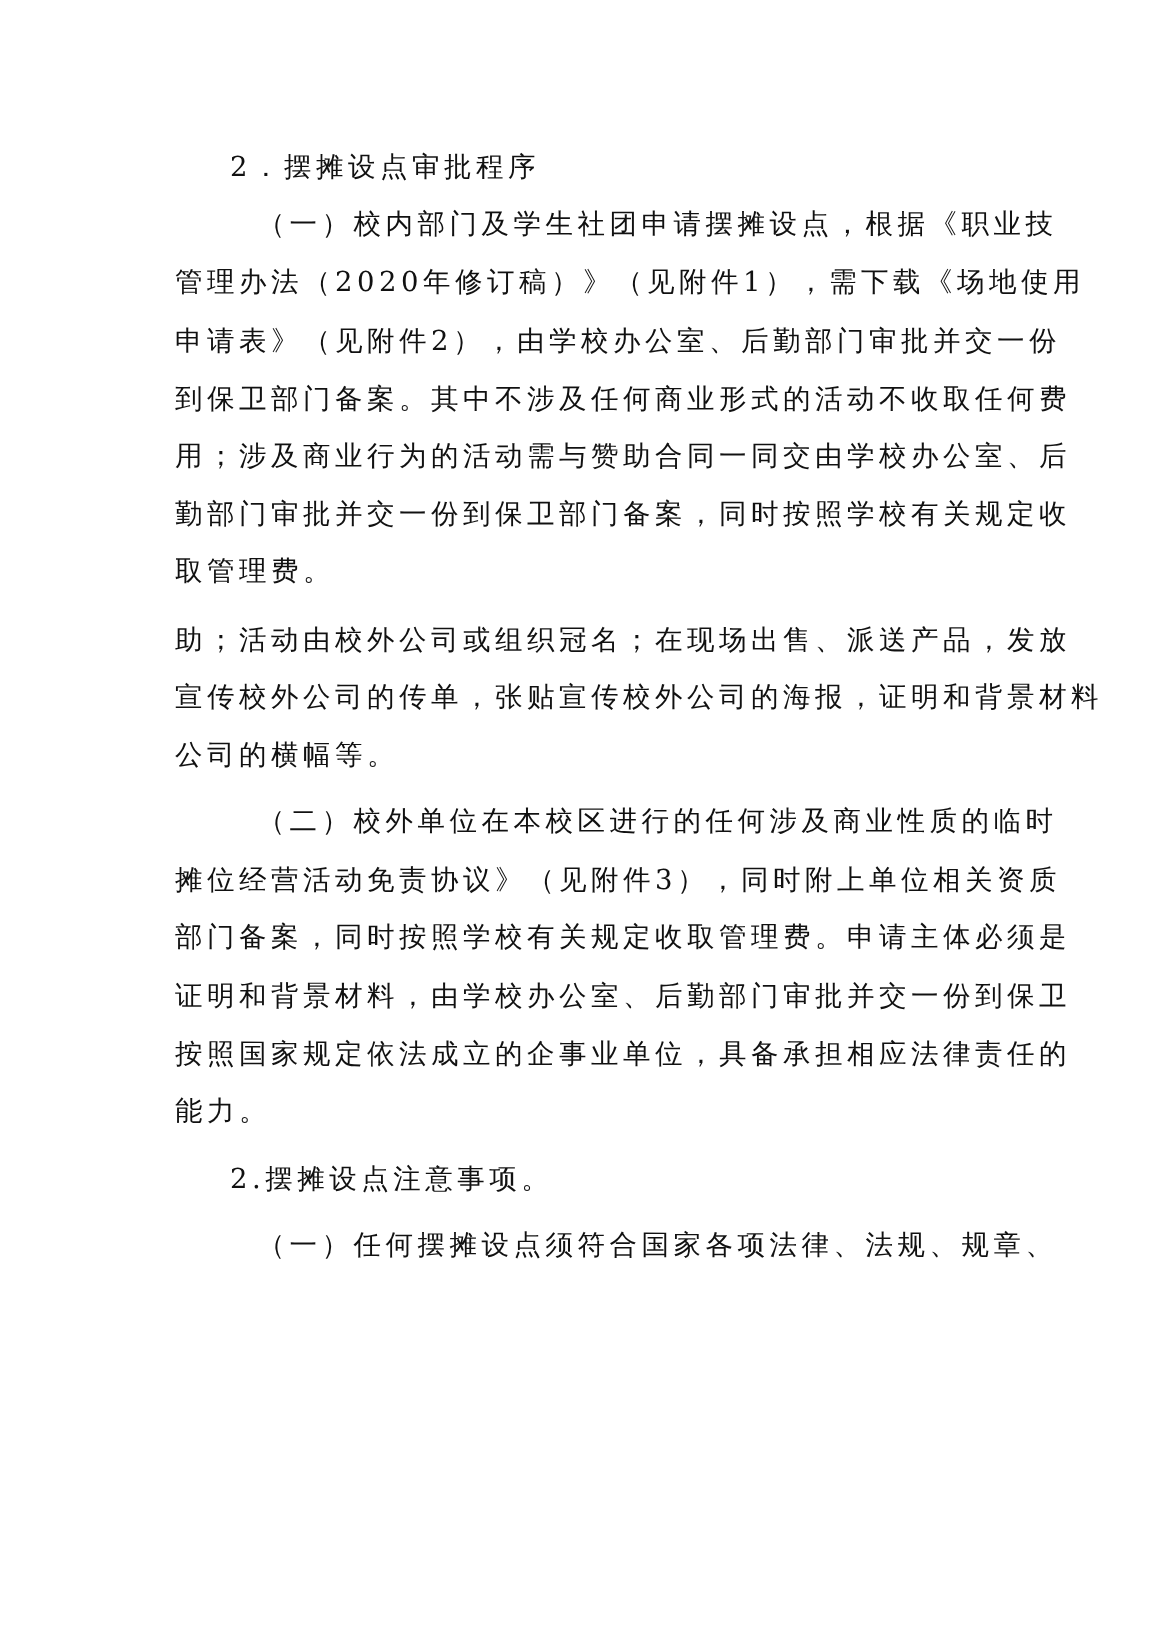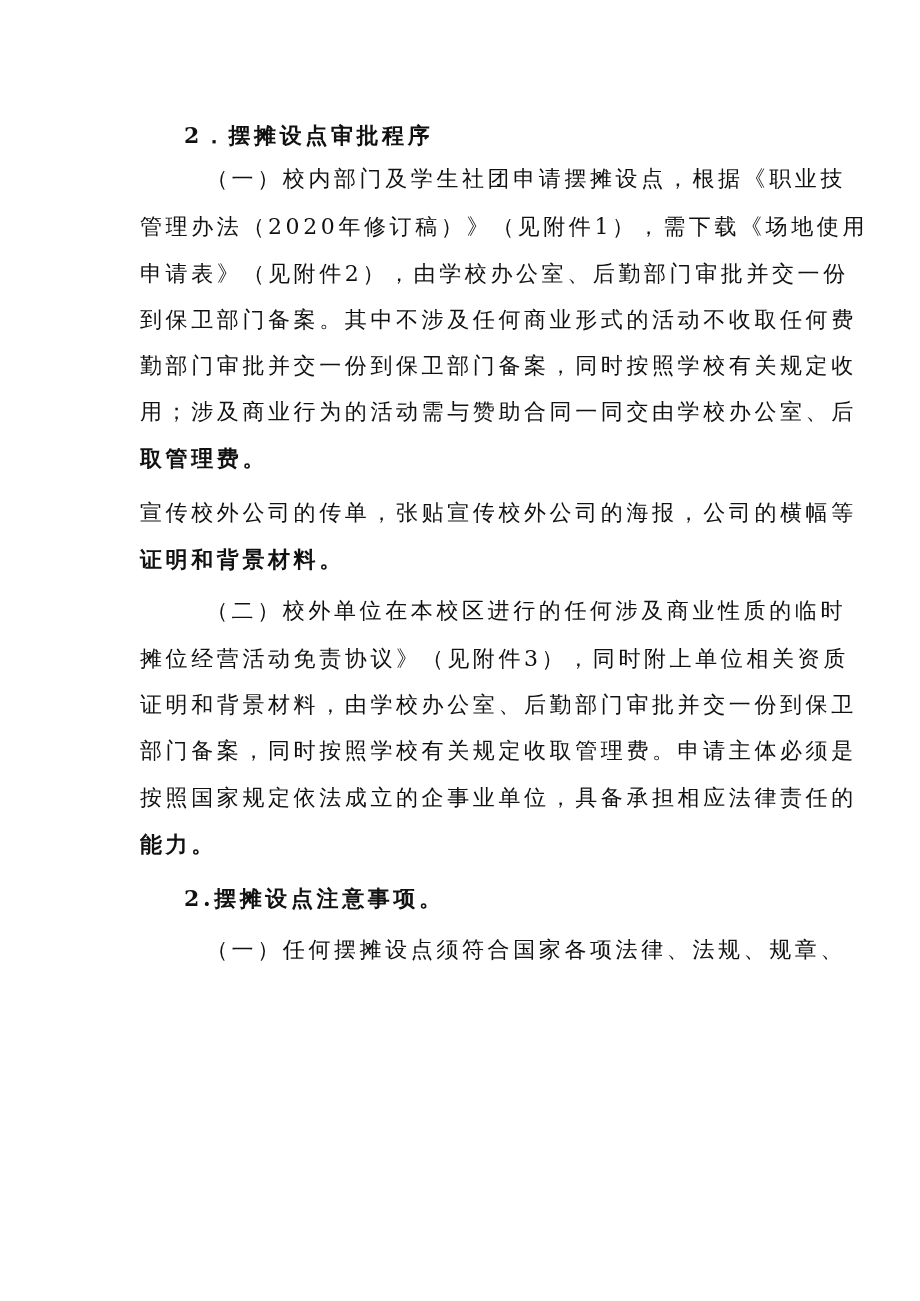--- a/index.html
+++ b/index.html
@@ -1,48 +1,49 @@
 <!DOCTYPE html>
 <html><head>
 <meta charset="utf-8">
 <style>
   html, body { margin:0; padding:0; background:#ffffff; }
   body { width:920px; height:1301px; position:relative; overflow:hidden;
          font-family: "DejaVu Serif", "Liberation Serif", serif; color:#111; }
   .page { position:absolute; left:140px; top:112px; width:642px; }
   .line { font-size:22px; line-height:46.2px; height:46.2px; white-space:nowrap;
           letter-spacing:3.6px; text-align:justify; text-align-last:justify; }
-  .line.last { text-align-last:left;font-weight:bold; }
+  .line.last { text-align-last:left; }
   .ind2 { padding-left:44px; }
   .ind3 { padding-left:66px;font-family:Liberation Mono, monospace; }
   .gap { height:8px; }
 </style>
 </head>
 <body>
 
 <div class="page">
   <div class="line last ind2">2．摆摊设点审批程序</div>
 
   <div class="line ind3">（一）校内部门及学生社团申请摆摊设点，根据《职业技</div>
   <div class="line">管理办法（2020年修订稿）》（见附件1），需下载《场地使用</div>
   <div class="line">申请表》（见附件2），由学校办公室、后勤部门审批并交一份</div>
   <div class="line">到保卫部门备案。其中不涉及任何商业形式的活动不收取任何费</div>
+  <div class="line">用；涉及商业行为的活动需与赞助合同一同交由学校办公室、后</div>
   <div class="line">勤部门审批并交一份到保卫部门备案，同时按照学校有关规定收</div>
-  <div class="line">用；涉及商业行为的活动需与赞助合同一同交由学校办公室、后</div>
   <div class="line last">取管理费。</div>
 
   <div class="gap"></div>
-  <div class="line">宣传校外公司的传单，张贴宣传校外公司的海报，公司的横幅等</div>
-  <div class="line last">证明和背景材料。</div>
+  <div class="line">助；活动由校外公司或组织冠名；在现场出售、派送产品，发放</div>
+  <div class="line">宣传校外公司的传单，张贴宣传校外公司的海报，证明和背景材料</div>
+  <div class="line last">公司的横幅等。</div>
 
   <div class="gap"></div>
   <div class="line ind3">（二）校外单位在本校区进行的任何涉及商业性质的临时</div>
   <div class="line">摊位经营活动免责协议》（见附件3），同时附上单位相关资质</div>
+  <div class="line">部门备案，同时按照学校有关规定收取管理费。申请主体必须是</div>
   <div class="line">证明和背景材料，由学校办公室、后勤部门审批并交一份到保卫</div>
-  <div class="line">部门备案，同时按照学校有关规定收取管理费。申请主体必须是</div>
   <div class="line">按照国家规定依法成立的企事业单位，具备承担相应法律责任的</div>
   <div class="line last">能力。</div>
 
   <div class="gap"></div>
   <div class="line last ind2">2.摆摊设点注意事项。</div>
 
   <div class="gap"></div>
   <div class="line ind3">（一）任何摆摊设点须符合国家各项法律、法规、规章、</div>
 </div>
 

